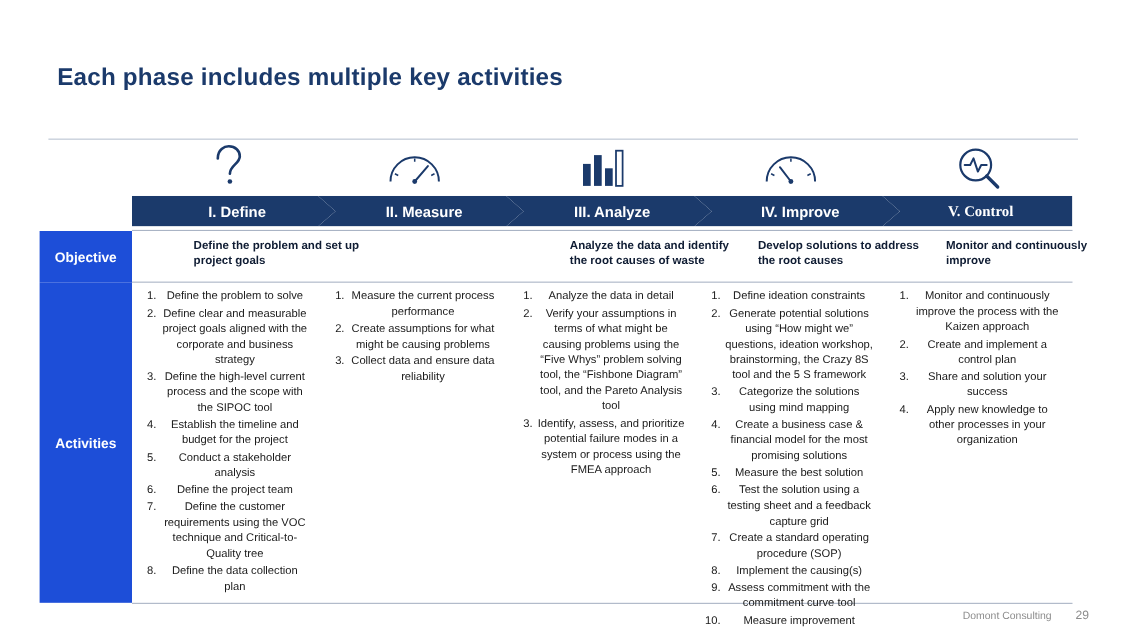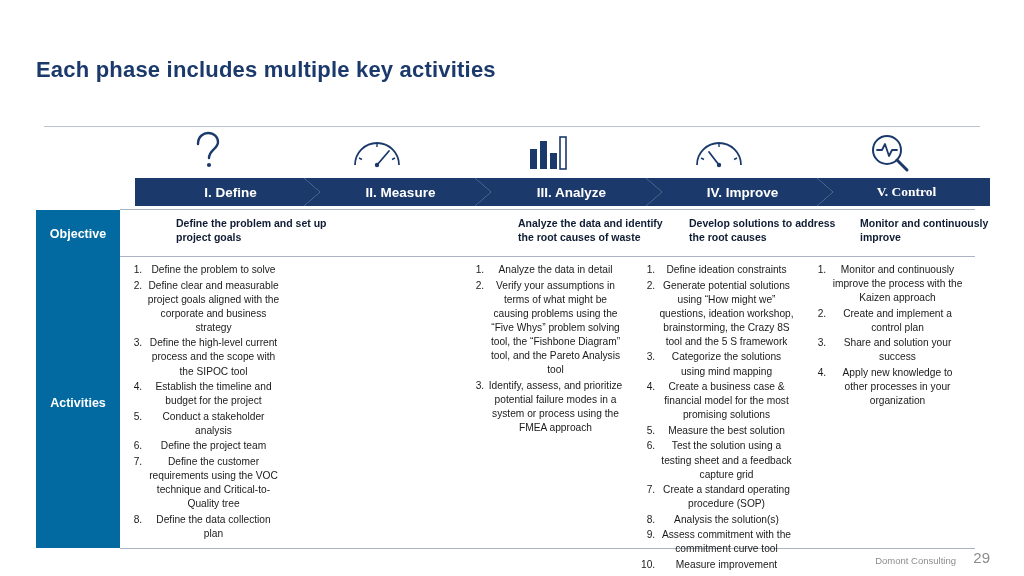--- a/index.html
+++ b/index.html
@@ -15,21 +15,21 @@
     overflow: hidden;
     position: relative;
   }
   .slide {
     position: relative;
     width: 1024px;
     height: 576px;
   }
   .title {
     position: absolute;
-    left: 36px;
+    left: 52px;
     top: 57px;
     font-size: 22px;
     font-weight: bold;
     color: #1b3a6b;
     letter-spacing: 0.2px;
   }
   .title-rule {
     position: absolute;
     left: 44px;
     top: 126px;
@@ -70,39 +70,38 @@
     top: 0;
     height: 28px;
     background: #1b3a6b;
     color: #ffffff;
     font-size: 13.5px;
     font-weight: bold;
     display: flex;
     align-items: center;
     justify-content: center;
     text-align: center;
-    margin-left: 15px;
   }
   .chev.first {
     clip-path: polygon(0 0, calc(100% - 16px) 0, 100% 50%, calc(100% - 16px) 100%, 0 100%);
   }
   .chev.mid {
     clip-path: polygon(0 0, calc(100% - 16px) 0, 100% 50%, calc(100% - 16px) 100%, 0 100%, 16px 50%);
   }
   .chev.last {
     clip-path: polygon(0 0, 100% 0, 100% 50%, 100% 100%, 0 100%, 16px 50%);
   }
   .chev span { padding-left: 6px; }
 
   
   .rowlabel {
     position: absolute;
     left: 36px;
     width: 84px;
-    background: #0369a1;
+    background: #1d4ed8;
     color: #ffffff;
     font-size: 12.5px;
     font-weight: bold;
     display: flex;
     align-items: center;
     justify-content: center;
     text-align: right;
   }
   #label-objective { top: 210px; height: 47px; }
   #label-activities { top: 257px; height: 291px; }
@@ -165,21 +164,21 @@
     position: absolute;
     right: 68px;
     bottom: 10px;
     font-size: 9.5px;
     color: #8c8c8c;
   }
   .footer-page {
     position: absolute;
     right: 34px;
     bottom: 10px;
-    font-size: 15px;
+    font-size: 11px;
     color: #8c8c8c;
   }
 </style>
 </head>
 <body>
 
 <div class="slide">
 
   <div class="title">Each phase includes multiple key activities</div>
   <div class="title-rule"></div>
@@ -275,37 +274,44 @@
             <li>Define the problem to solve</li>
             <li>Define clear and measurable project goals aligned with the corporate and business strategy</li>
             <li>Define the high-level current process and the scope with the SIPOC tool</li>
             <li>Establish the timeline and budget for the project</li>
             <li>Conduct a stakeholder analysis</li>
             <li>Define the project team</li>
             <li>Define the customer requirements using the VOC technique and Critical-to-Quality tree</li>
             <li>Define the data collection plan</li>
           </ol>
       </div>
+      <div class="col" style="left:171px;">
+        <ol class="acts">
+            <li>Measure the current process performance</li>
+            <li>Create assumptions for what might be causing problems</li>
+            <li>Collect data and ensure data reliability</li>
+          </ol>
+      </div>
       <div class="col" style="left:342px;">
         <ol class="acts">
             <li>Analyze the data in detail</li>
             <li>Verify your assumptions in terms of what might be causing problems using the “Five Whys” problem solving tool, the “Fishbone Diagram” tool, and the Pareto Analysis tool</li>
             <li>Identify, assess, and prioritize potential failure modes in a system or process using the FMEA approach</li>
           </ol>
       </div>
       <div class="col" style="left:513px;">
         <ol class="acts">
             <li>Define ideation constraints</li>
             <li>Generate potential solutions using “How might we” questions, ideation workshop, brainstorming, the Crazy 8S tool and the 5 S framework</li>
             <li>Categorize the solutions using mind mapping</li>
             <li>Create a business case &amp; financial model for the most promising solutions</li>
             <li>Measure the best solution</li>
             <li>Test the solution using a testing sheet and a feedback capture grid</li>
             <li>Create a standard operating procedure (SOP)</li>
-            <li>Analysis the solution(s)</li>
+            <li>Implement the causing(s)</li>
             <li>Assess commitment with the commitment curve tool</li>
             <li>Measure improvement</li>
           </ol>
       </div>
       <div class="col" style="left:684px;">
         <ol class="acts">
             <li>Monitor and continuously improve the process with the Kaizen approach</li>
             <li>Create and implement a control plan</li>
             <li>Share and solution your success</li>
             <li>Apply new knowledge to other processes in your organization</li>

